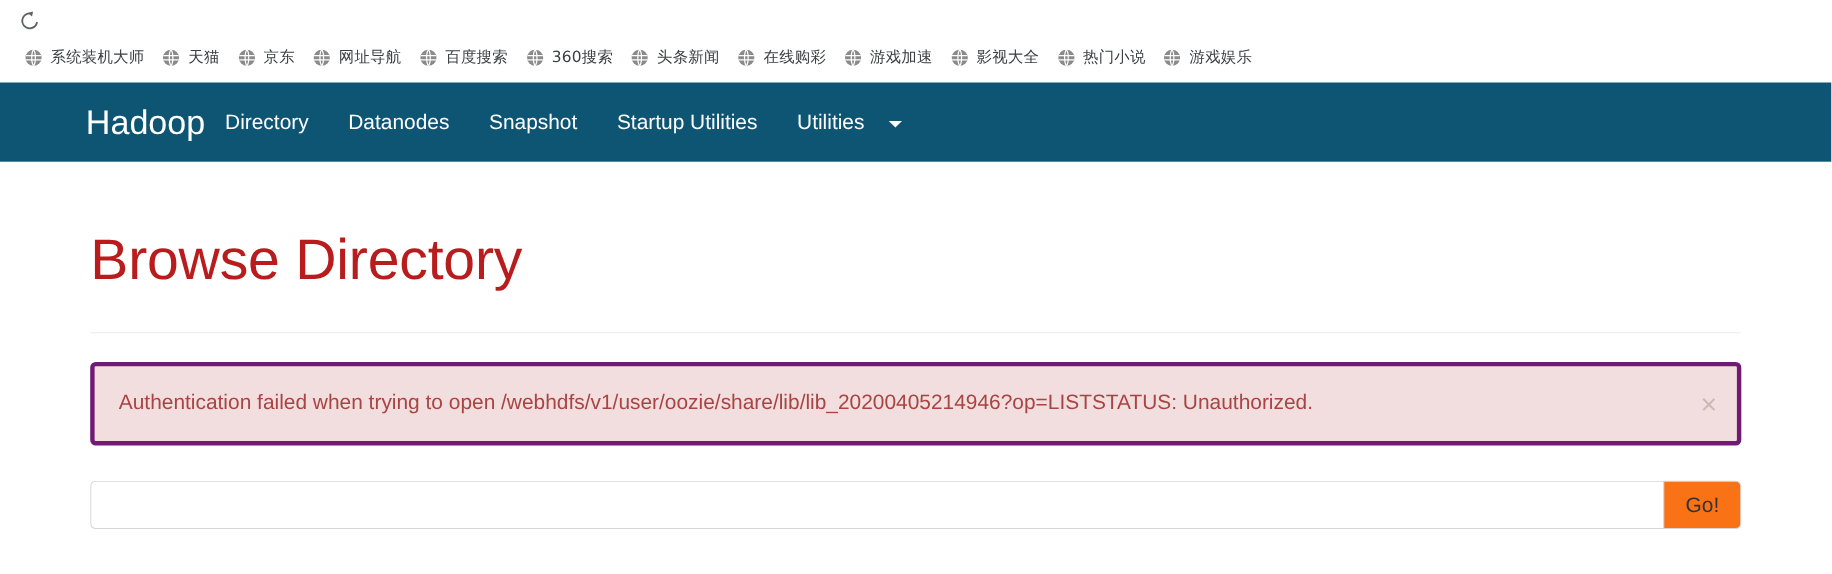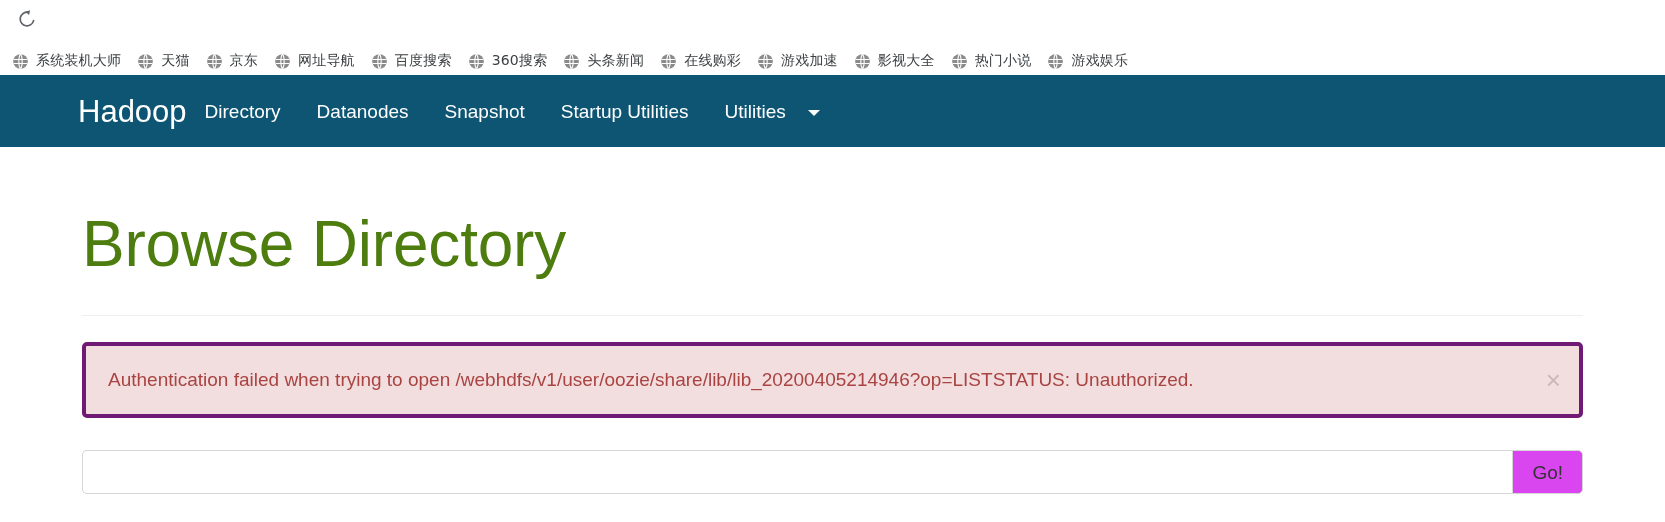--- a/index.html
+++ b/index.html
@@ -80,22 +80,22 @@
     overflow: hidden;
     text-overflow: ellipsis;
   }
   .url-host { color: #202124; }
   .url-rest { color: #5f6368; }
 
   
   .bookmarks-bar {
     height: 37px;
     display: flex;
-    align-items: flex-end;
-    padding: 0 4px;
+    align-items: flex-start;
+    padding: 0 14px;
     background: #ffffff;
     overflow: hidden;
   }
   .bookmark {
     display: flex;
     align-items: center;
     height: 28px;
     padding: 0 8px;
     border-radius: 4px;
     cursor: pointer;
@@ -152,22 +152,22 @@
     margin-left: 10px;
     margin-top: 3px;
   }
 
   
   .content {
     padding: 0 82px;
     box-sizing: border-box;
   }
   .page-title {
-    font-size: 64px;
-    color: #4d7c0f;
+    font-size: 52px;
+    color: #b91c1c;
     font-weight: normal;
     margin: 0;
     padding-top: 62px;
     letter-spacing: -.2px;
     line-height: 1.1;
   }
   .title-rule {
     border: 0;
     border-top: 1px solid #eeeeee;
     margin: 36px 0 0 0;
@@ -222,21 +222,21 @@
     color: #555555;
     outline: none;
     box-sizing: border-box;
     background: #ffffff;
     font-family: "Liberation Sans", sans-serif;
   }
   .go-btn {
     flex: 0 0 auto;
     border: 1px solid #d6d6d6;
     border-radius: 0 5px 5px 0;
-    background: #d946ef;
+    background: #f97316;
     font-size: 19px;
     color: #333333;
     padding: 0 19px;
     cursor: pointer;
     font-family: "Liberation Sans", sans-serif;
     line-height: 1;
   }
 </style>
 </head>
 <body>

